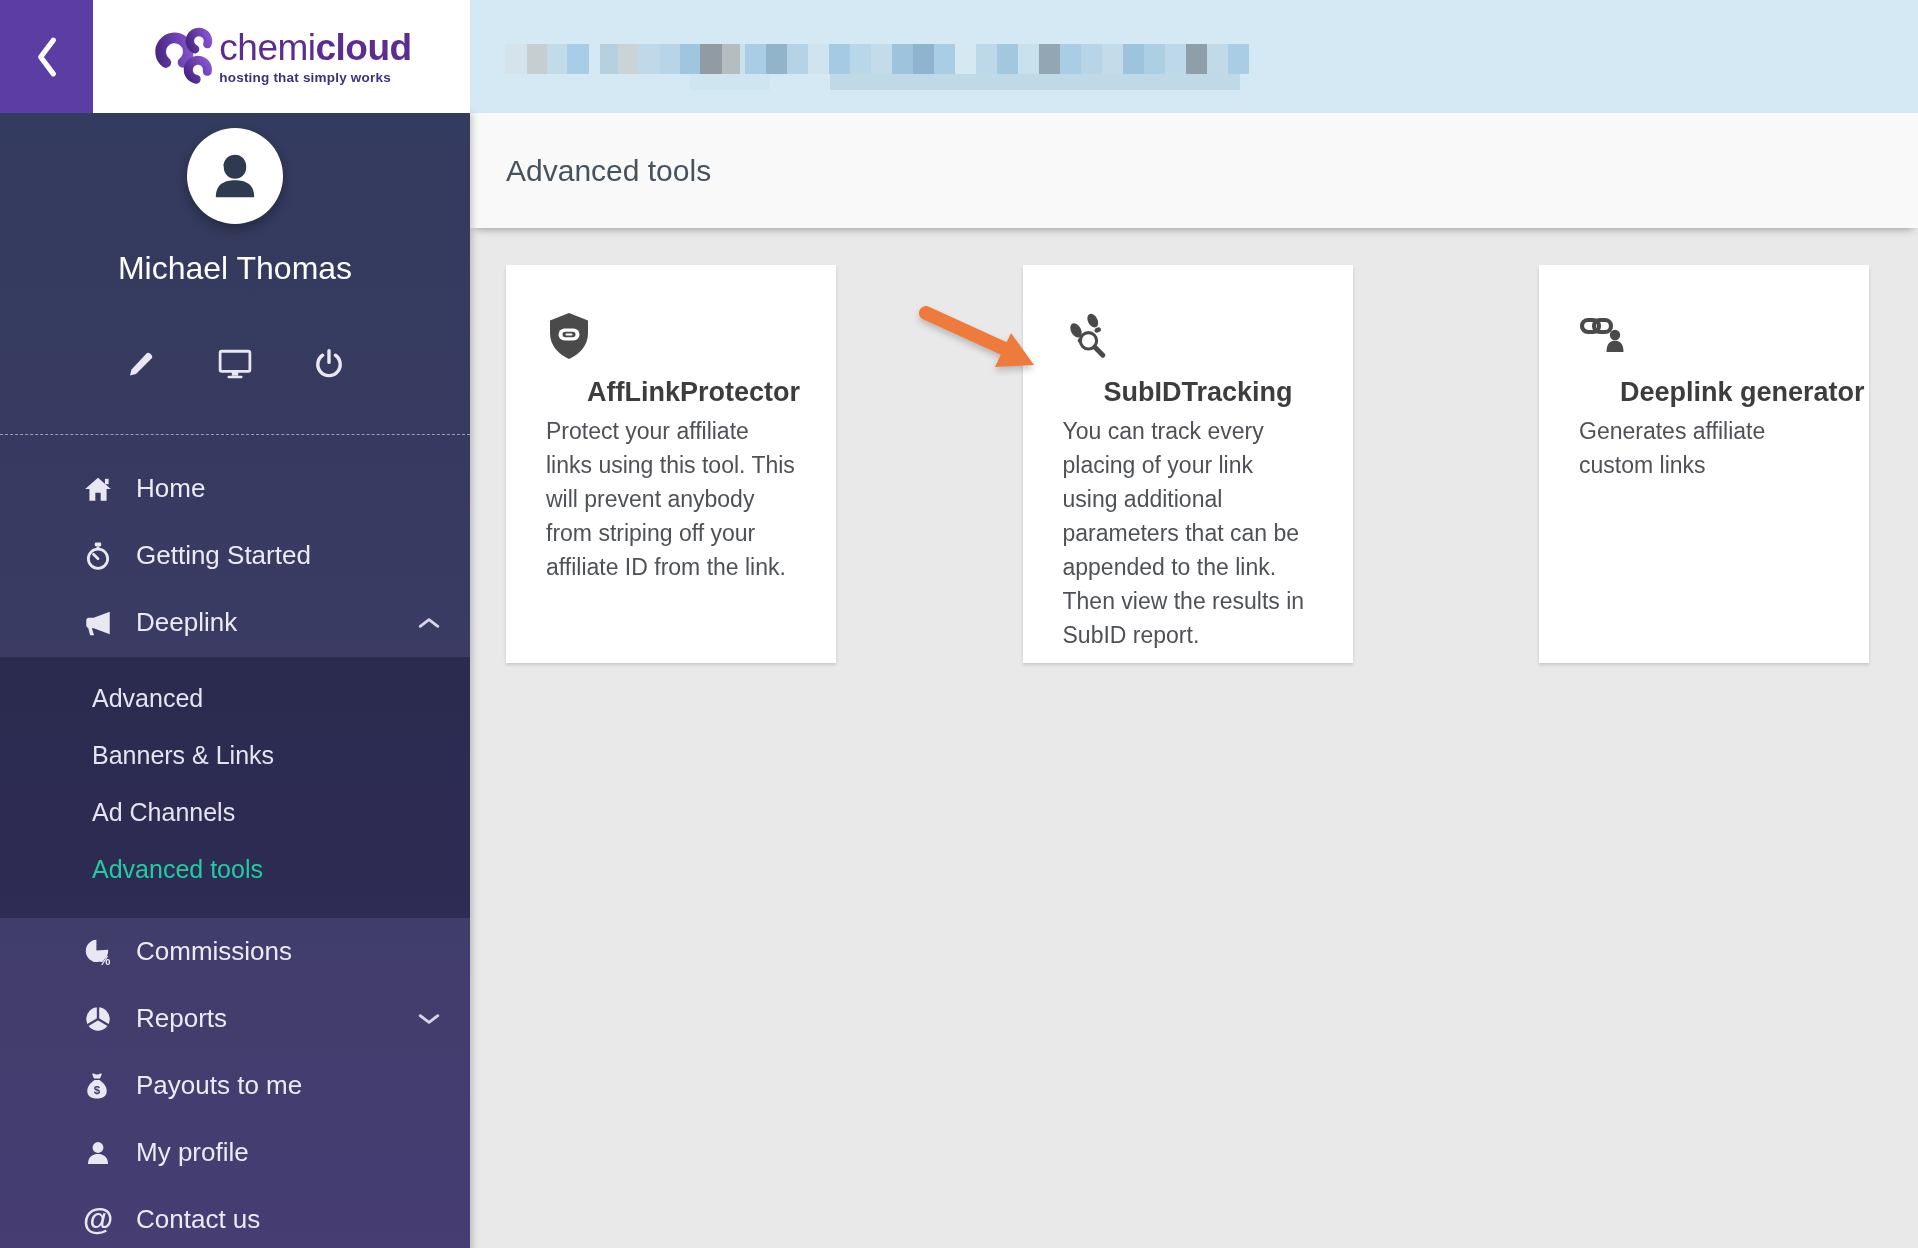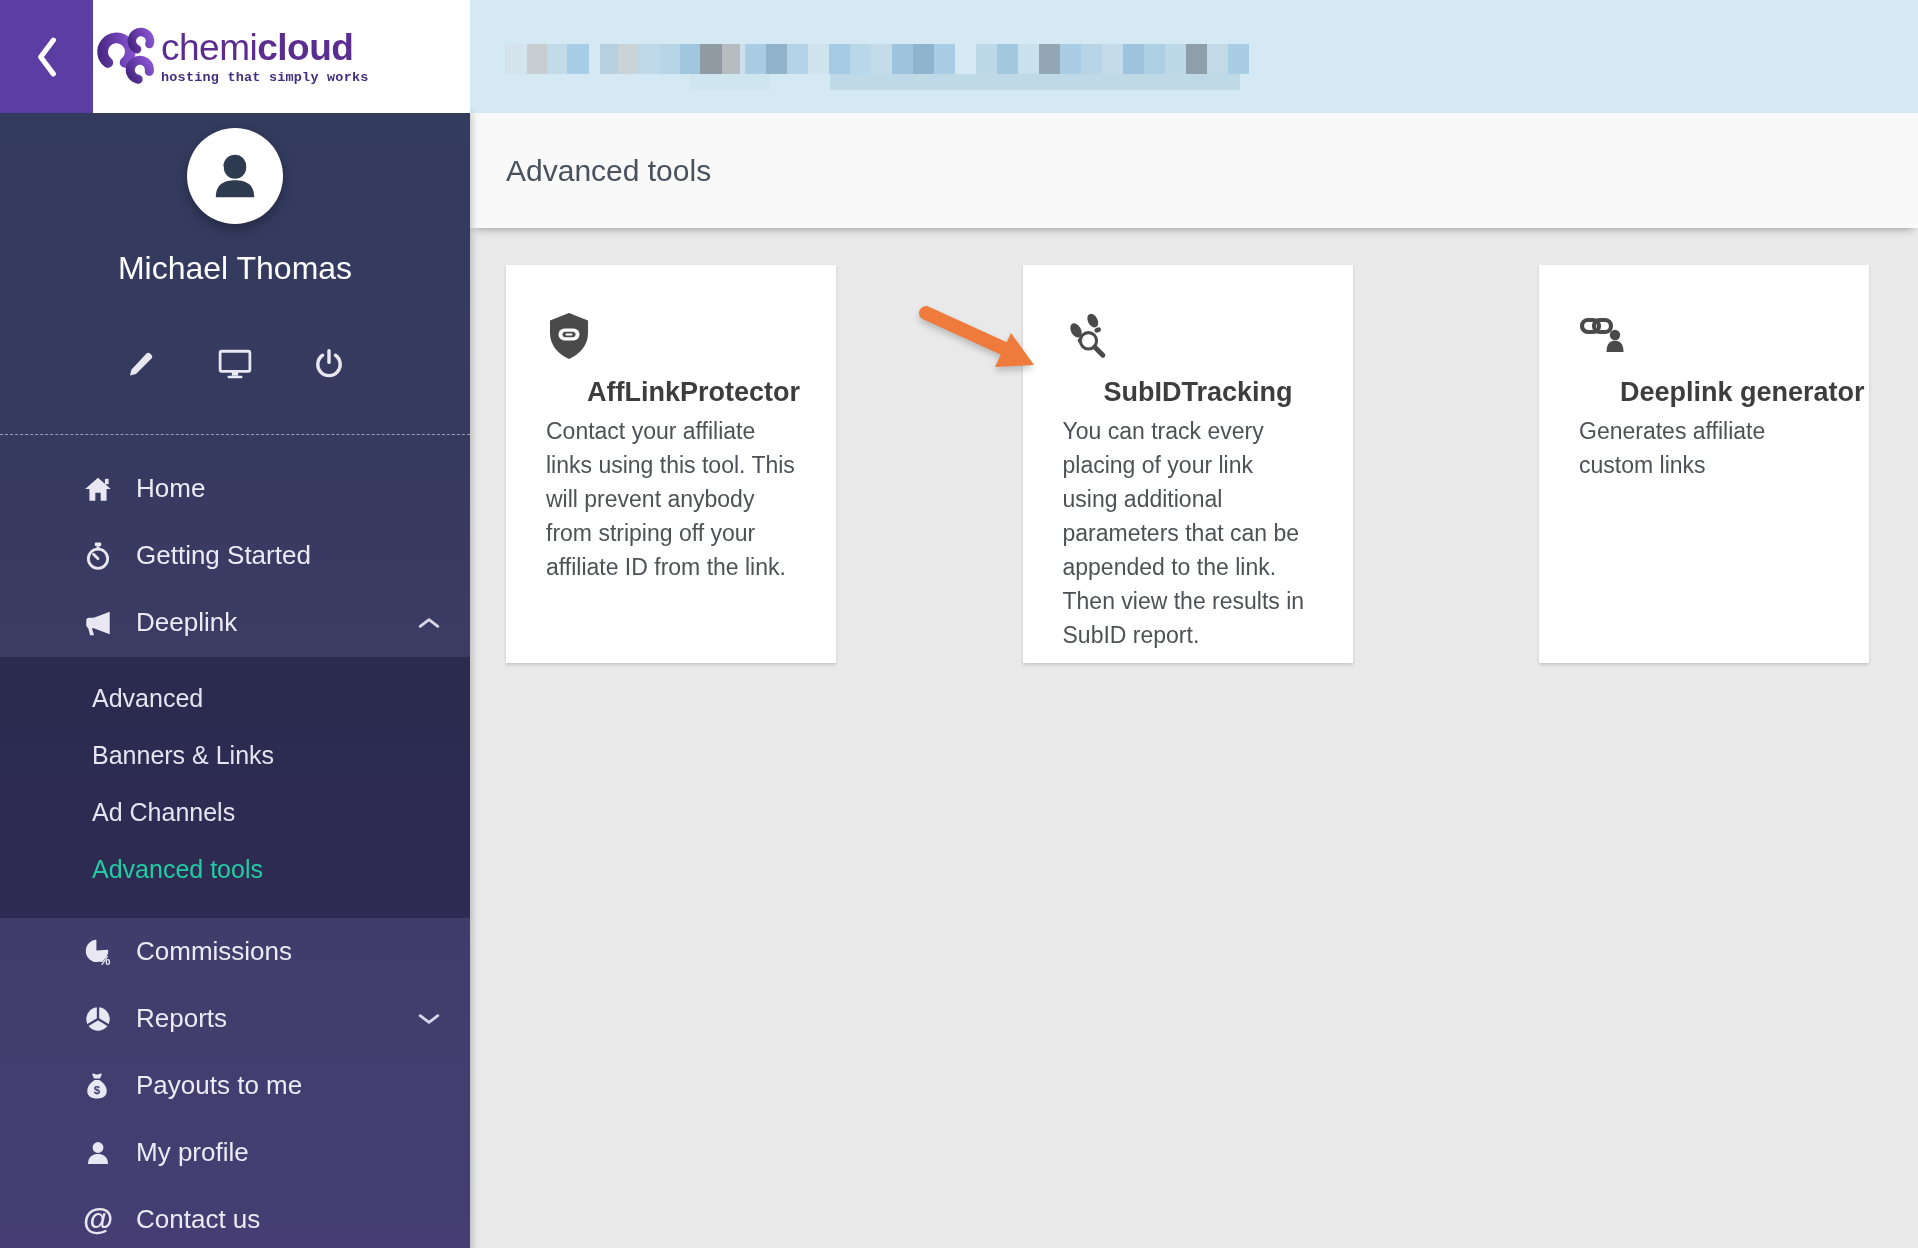--- a/index.html
+++ b/index.html
@@ -6,26 +6,26 @@
   body{
     width:1918px;height:1248px;position:relative;overflow:hidden;
     font-family:"Liberation Sans","DejaVu Sans",sans-serif;
     background:#e9e9e9;
     --teal:#20cda2;--orange:#ee7b3c;--btn-purple:#5b3da4;--topbar-blue:#d5e9f5;--logo-purple:#5c2d91;
   }
   
   .back-btn{position:absolute;left:0;top:0;width:93px;height:113px;background:var(--btn-purple);
     display:flex;align-items:center;justify-content:center;cursor:pointer;z-index:6;}
   .logo-box{position:absolute;left:93px;top:0;width:377px;height:113px;background:#ffffff;
-    display:flex;align-items:center;gap:2px;z-index:6;cursor:pointer;}
+    display:flex;align-items:center;justify-content:center;gap:2px;z-index:6;cursor:pointer;}
   .logo-text{display:flex;flex-direction:column;line-height:1;}
   .brand{font-size:37px;color:var(--logo-purple);letter-spacing:-0.5px;}
   .brand .b1{font-weight:400;}
   .brand .b2{font-weight:800;}
-  .tagline{font-size:13.5px;font-weight:700;color:#40307e;margin-top:5px;letter-spacing:0.2px;font-family:Liberation Mono, monospace;}
+  .tagline{font-size:13.5px;font-weight:700;color:#40307e;margin-top:5px;letter-spacing:0.2px;}
   .topbar{position:absolute;left:470px;top:0;width:1448px;height:113px;background:var(--topbar-blue);z-index:4;}
   .blur-group{position:absolute;display:flex;}
   .blur-group span{display:block;height:100%;}
   
   .sidebar{position:absolute;left:0;top:113px;width:470px;height:1239px;z-index:5;
     background:linear-gradient(180deg,#333b5e 0%,#373a60 28%,#3d3c66 52%,#433d6e 75%,#473e76 100%);
     box-shadow:2px 0 7px rgba(0,0,0,.22);}
   .avatar{position:absolute;left:187px;top:15px;width:96px;height:96px;border-radius:50%;background:#fff;
     box-shadow:0 5px 12px rgba(0,0,0,.3);display:flex;align-items:center;justify-content:center;}
   .user-name{position:absolute;top:137px;left:0;width:100%;text-align:center;color:#ffffff;font-size:32px;font-weight:400;}
@@ -299,21 +299,21 @@
   <div class="card">
     <div class="card-icon">
       <svg width="46" height="50" viewBox="0 0 46 48">
           <path d="M23 1 L42 8.5 V21 C42 34 33.5 42 23 47 C12.5 42 4 34 4 21 V8.5 Z" fill="currentColor"></path>
           <rect x="12.5" y="16.5" width="21" height="12" rx="6" fill="#ffffff"></rect>
           <rect x="16.5" y="19.7" width="13" height="5.6" rx="2.8" fill="currentColor"></rect>
           <rect x="19.5" y="21.6" width="7" height="1.9" rx="0.95" fill="#ffffff"></rect>
         </svg>
     </div>
     <div class="card-title">AffLinkProtector</div>
-    <div class="card-desc">Contact your affiliate links using this tool. This will prevent anybody from striping off your affiliate ID from the link.</div>
+    <div class="card-desc">Protect your affiliate links using this tool. This will prevent anybody from striping off your affiliate ID from the link.</div>
   </div>
 
   <div class="card">
     <div class="card-icon">
       <svg width="48" height="50" viewBox="0 0 50 50">
         <g fill="currentColor">
           <g transform="rotate(-28 14 20)">
               <ellipse cx="14" cy="19" rx="5.2" ry="8"></ellipse>
               <ellipse cx="14" cy="30.5" rx="3.7" ry="2.7"></ellipse>
             </g>

